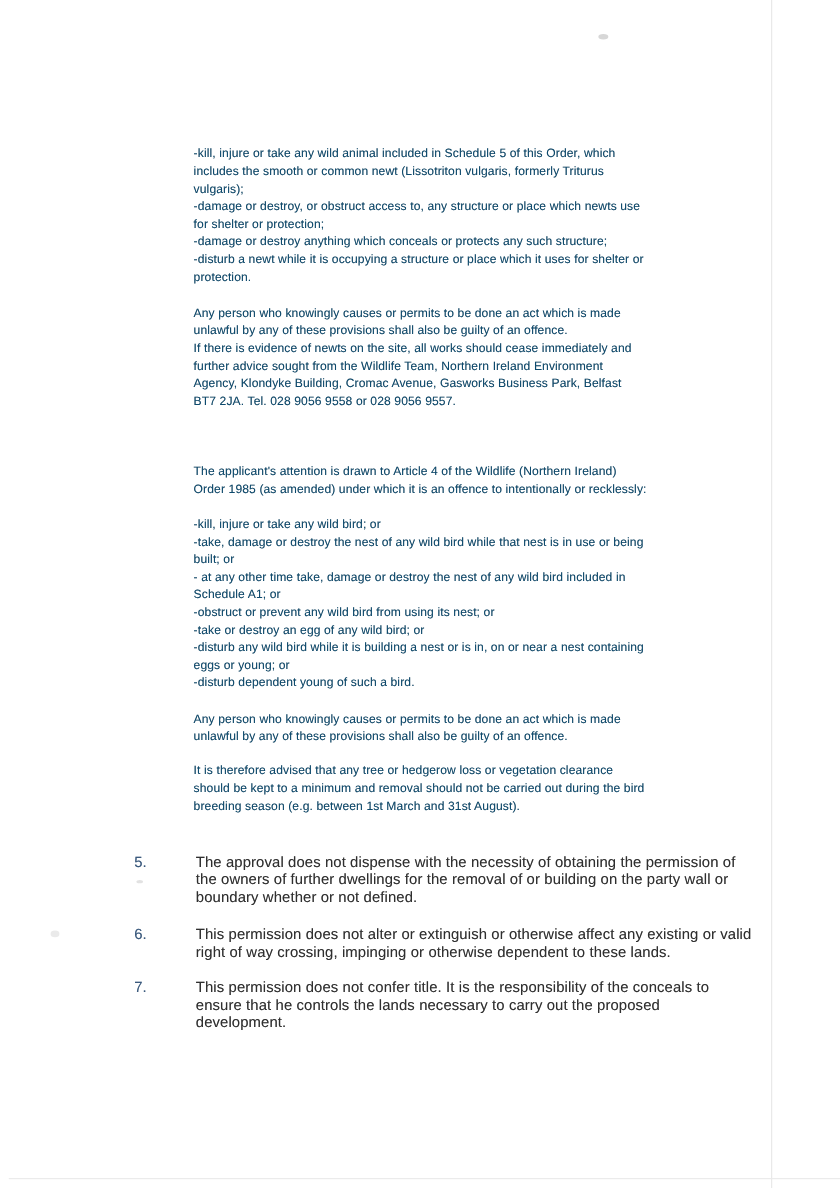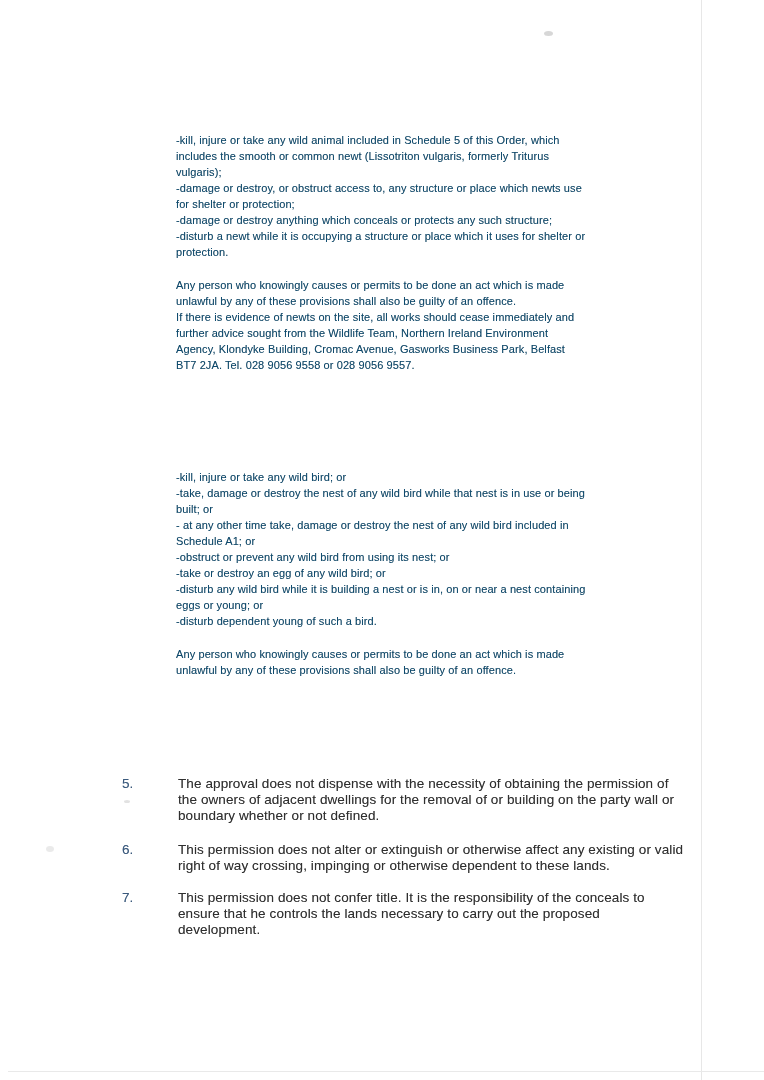--- a/index.html
+++ b/index.html
@@ -93,40 +93,45 @@
 -disturb a newt while it is occupying a structure or place which it uses for shelter or
 protection.</div>
 
   <div class="para" style="top:277px">Any person who knowingly causes or permits to be done an act which is made
 unlawful by any of these provisions shall also be guilty of an offence.
 If there is evidence of newts on the site, all works should cease immediately and
 further advice sought from the Wildlife Team, Northern Ireland Environment
 Agency, Klondyke Building, Cromac Avenue, Gasworks Business Park, Belfast
 BT7 2JA. Tel. 028 9056 9558 or 028 9056 9557.</div>
 
+  <div class="para" style="top:421px">The applicant's attention is drawn to Article 4 of the Wildlife (Northern Ireland)
+Order 1985 (as amended) under which it is an offence to intentionally or recklessly:</div>
 
   <div class="para" style="top:469px">-kill, injure or take any wild bird; or
 -take, damage or destroy the nest of any wild bird while that nest is in use or being
 built; or
 - at any other time take, damage or destroy the nest of any wild bird included in
 Schedule A1; or
 -obstruct or prevent any wild bird from using its nest; or
 -take or destroy an egg of any wild bird; or
 -disturb any wild bird while it is building a nest or is in, on or near a nest containing
 eggs or young; or
 -disturb dependent young of such a bird.</div>
 
   <div class="para" style="top:646px">Any person who knowingly causes or permits to be done an act which is made
 unlawful by any of these provisions shall also be guilty of an offence.</div>
 
+  <div class="para" style="top:693px">It is therefore advised that any tree or hedgerow loss or vegetation clearance
+should be kept to a minimum and removal should not be carried out during the bird
+breeding season (e.g. between 1st March and 31st August).</div>
 
   <div class="condition" style="top:776px">
     <div class="num">5.</div>
     <div class="ctext">The approval does not dispense with the necessity of obtaining the permission of
-the owners of adjacent dwellings for the removal of or building on the party wall or
+the owners of further dwellings for the removal of or building on the party wall or
 boundary whether or not defined.</div>
   </div>
 
   <div class="condition" style="top:842px">
     <div class="num">6.</div>
     <div class="ctext">This permission does not alter or extinguish or otherwise affect any existing or valid
 right of way crossing, impinging or otherwise dependent to these lands.</div>
   </div>
 
   <div class="condition" style="top:890px">

